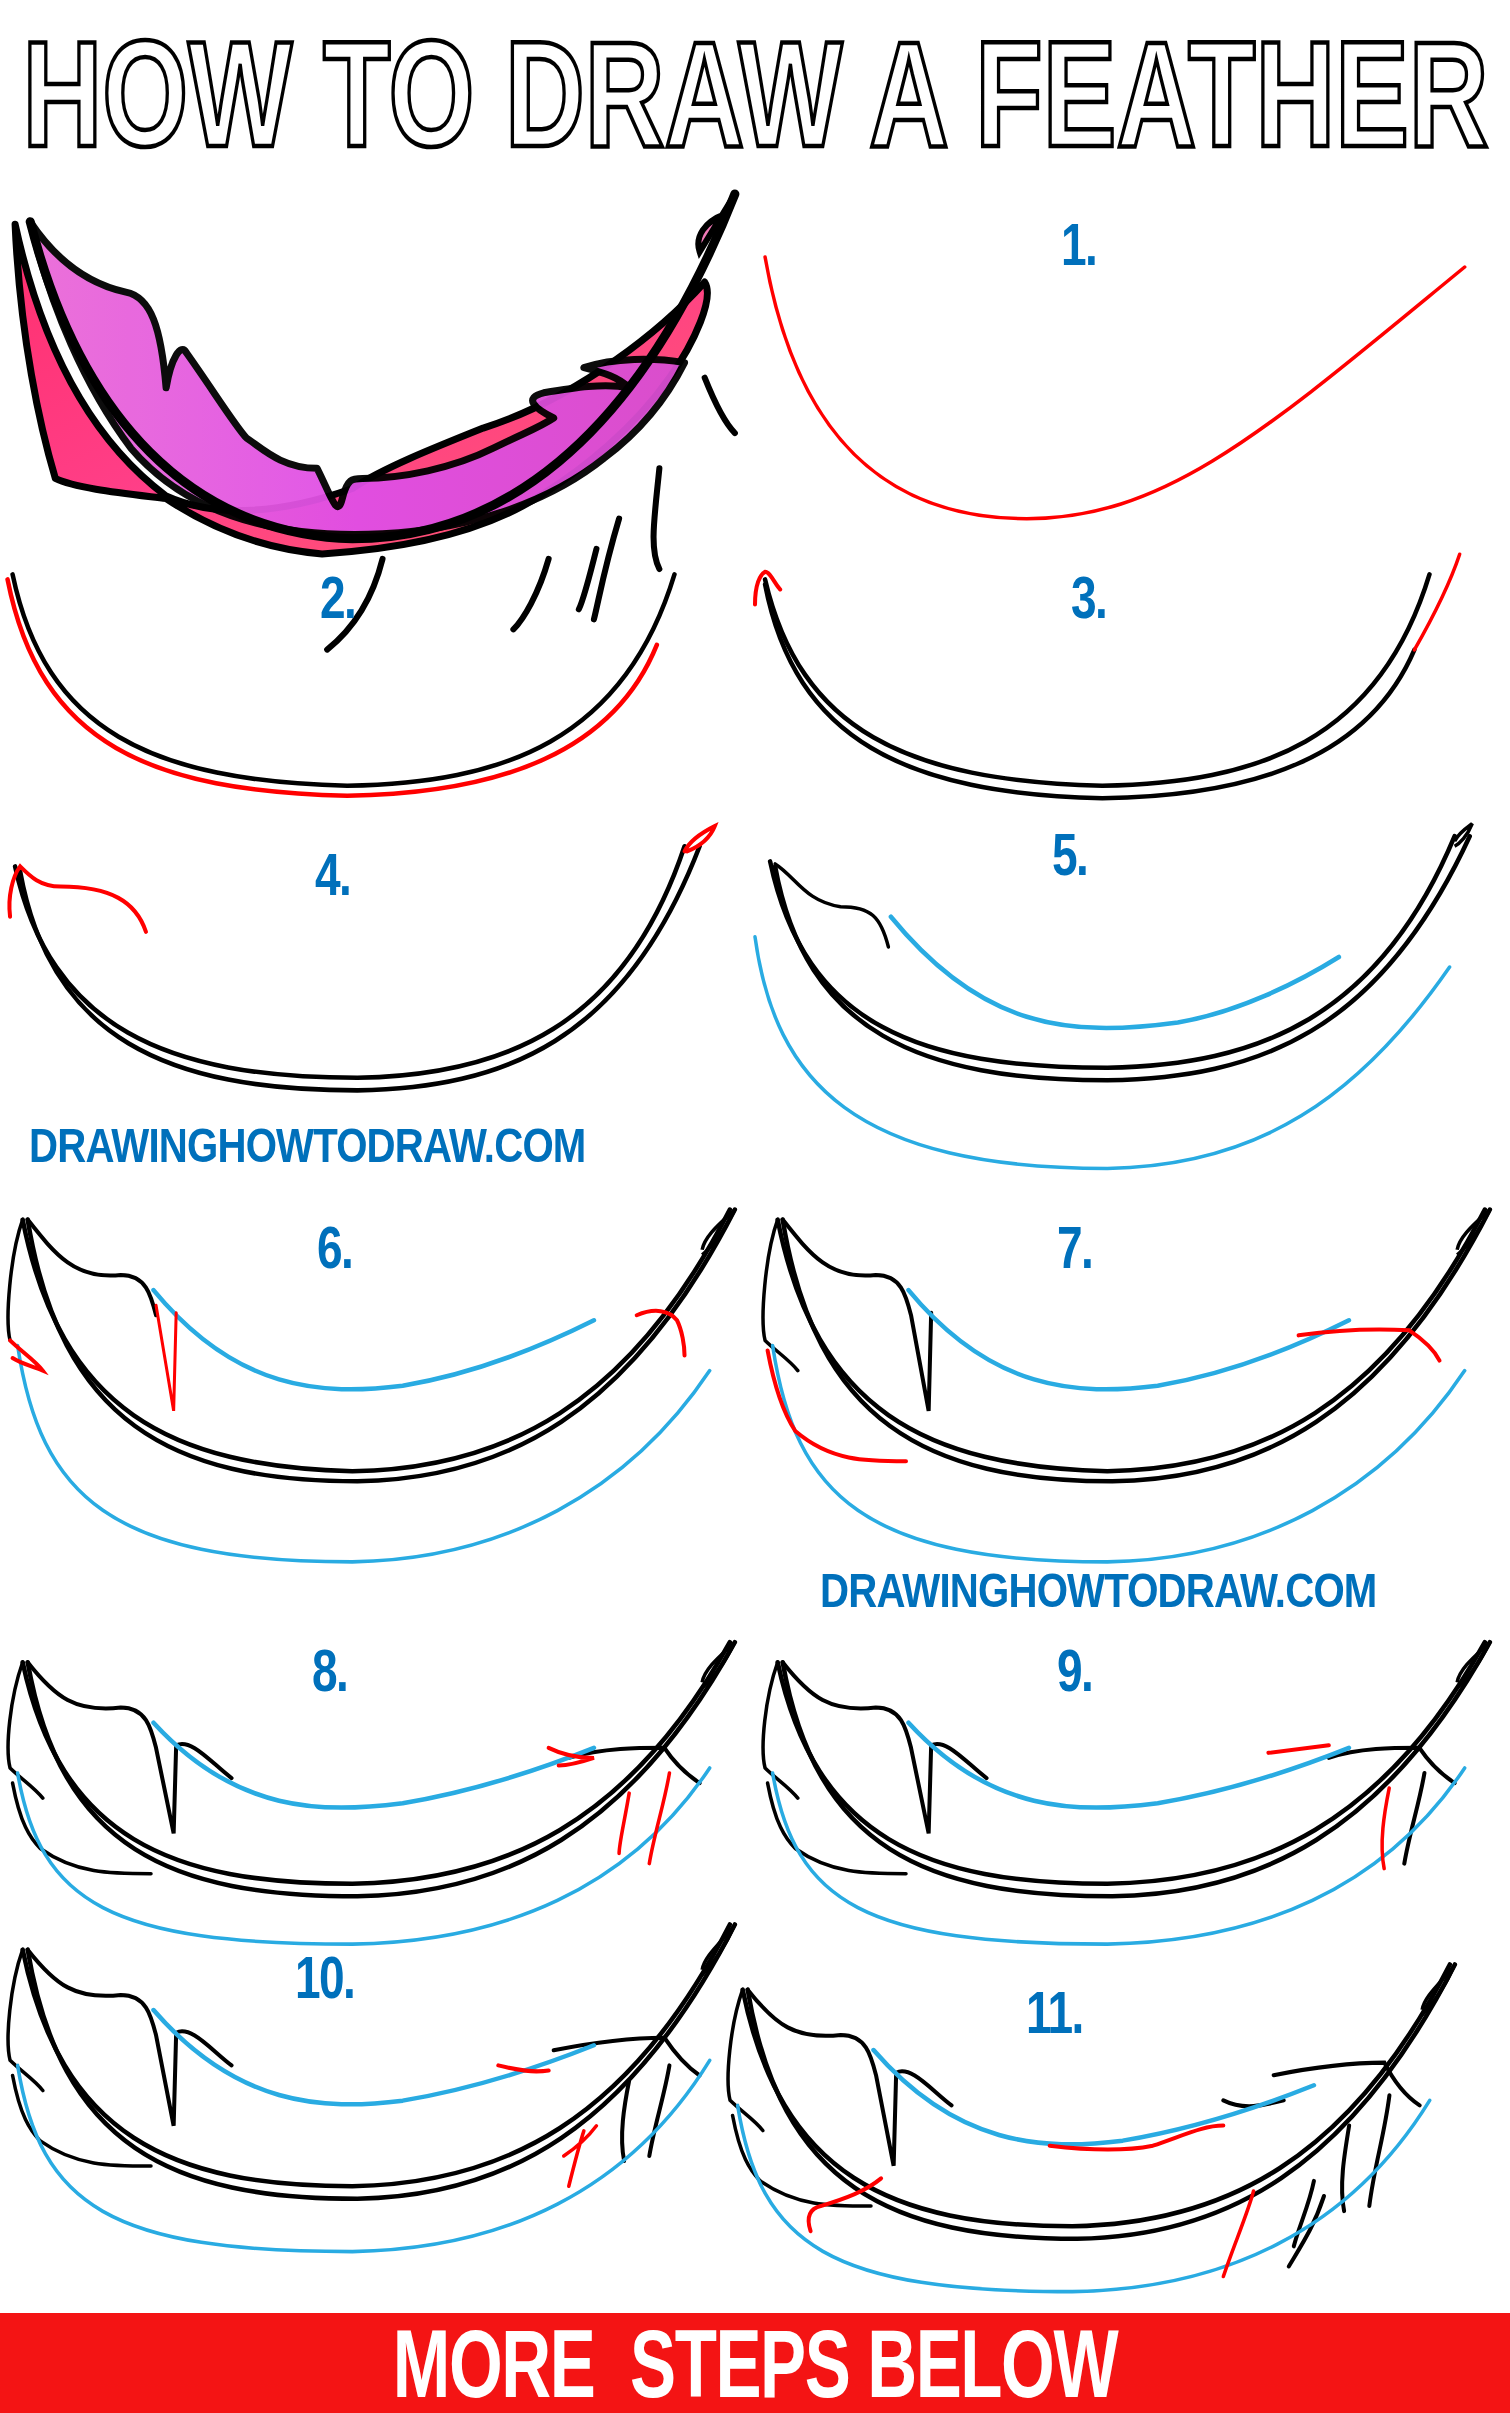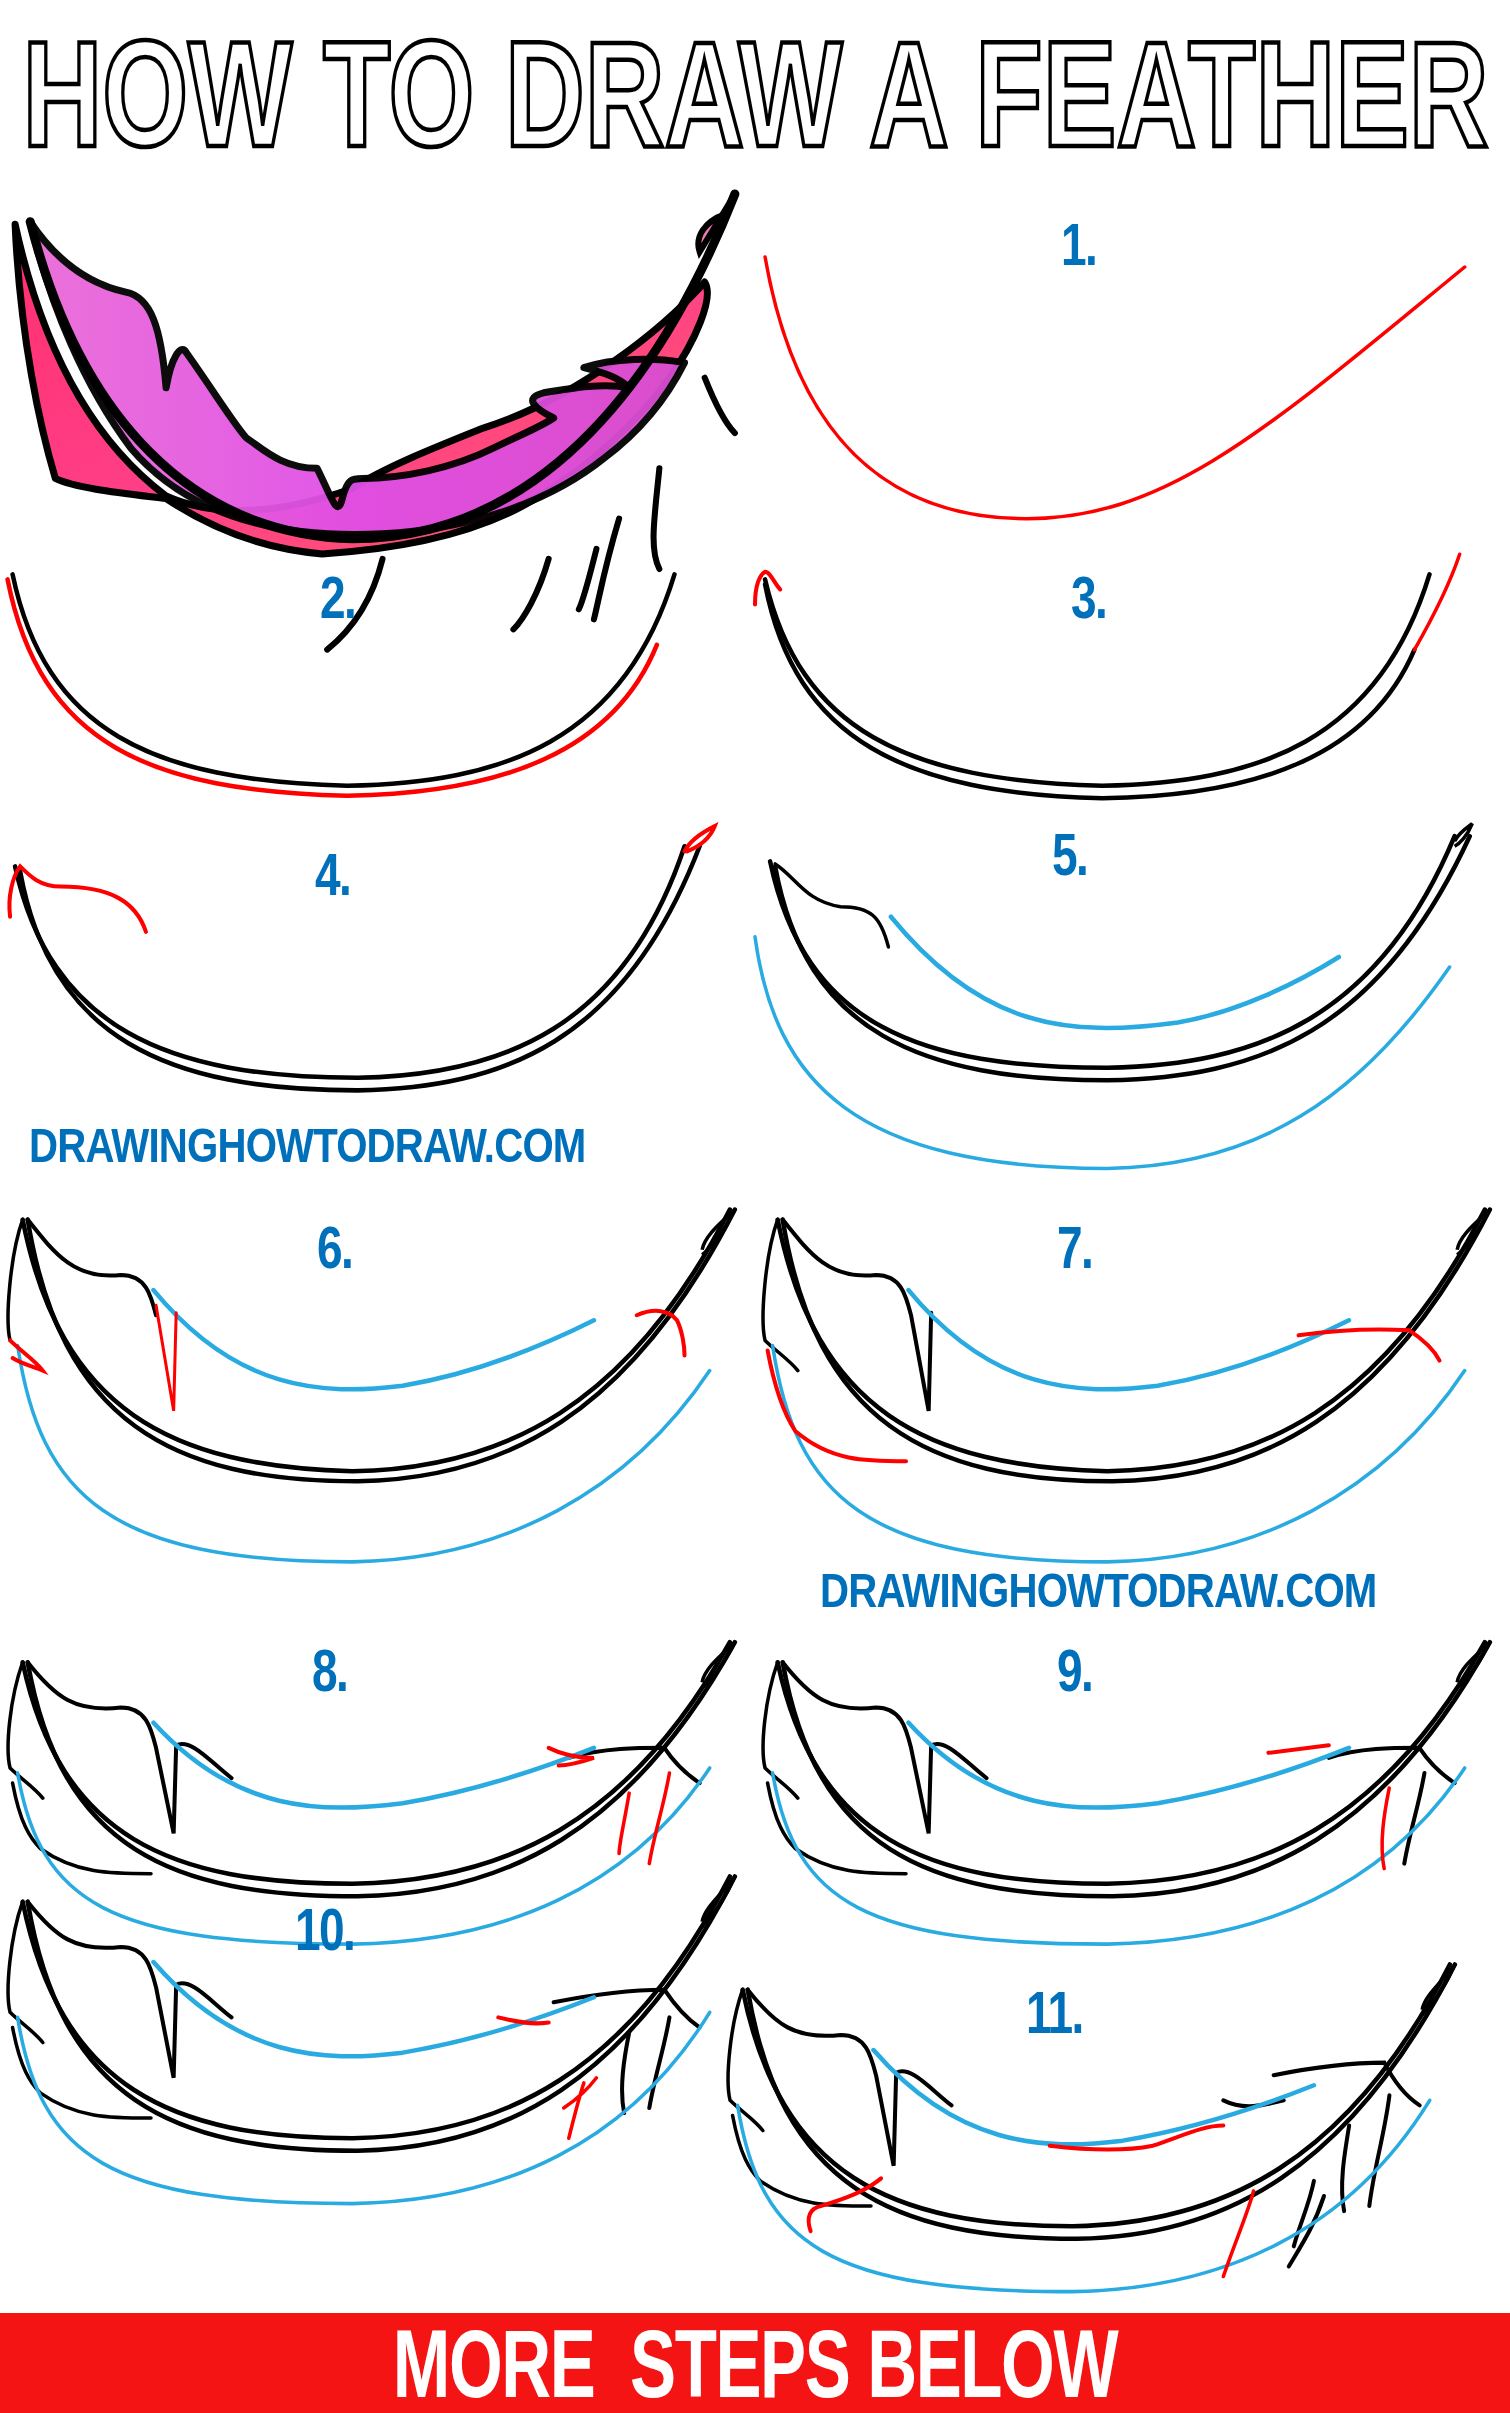--- a/index.html
+++ b/index.html
@@ -179,21 +179,21 @@
     <path d="M1395 120 C 1400 90 1440 60 1460 40 C 1440 80 1420 110 1395 130" fill="none" stroke="#000" stroke-width="7"></path>
     <path d="M1140 270 C 1200 250 1270 250 1320 250 C 1340 280 1360 300 1390 320 M1330 300 C 1320 360 1300 420 1290 480" fill="none" stroke="#000" stroke-width="8" stroke-linecap="round"></path>
     <path d="M305 200 C 470 380 640 380 800 360 C 950 335 1080 290 1180 250" fill="none" stroke="#29abe2" stroke-width="9" stroke-linecap="round"></path>
     <path d="M35 300 C 80 560 220 640 700 640 C 1000 635 1250 530 1410 290" fill="none" stroke="#29abe2" stroke-width="7" stroke-linecap="round"></path>
     <path d="M1020 260 C 1060 255 1100 250 1140 245" fill="none" stroke="#ff0000" stroke-width="8" stroke-linecap="round"></path>
     <path d="M1260 330 C 1250 380 1240 440 1250 490" fill="none" stroke="#ff0000" stroke-width="7" stroke-linecap="round"></path>
   </svg>
   <div class="step-num" style="left:302px; top:20px;">9.</div>
 </div>
 
-<div class="panel" style="left:0; top:1856px; height:353px;">
+<div class="panel" style="left:0; top:1904px; height:353px;">
   <svg viewBox="0 0 1500 700">
     <path d="M45 90 C 120 460 340 560 700 560 C 1000 555 1250 430 1450 40" fill="none" stroke="#000" stroke-width="9" stroke-linecap="round"></path>
     <path d="M55 90 C 120 480 340 585 710 585 C 1000 580 1250 450 1460 40" fill="none" stroke="#000" stroke-width="9" stroke-linecap="round"></path>
     <path d="M45 90 C 20 160 10 270 20 310 C 40 330 70 350 85 370 M25 340 C 40 420 60 450 80 470 C 150 520 220 520 300 520" fill="none" stroke="#000" stroke-width="7" stroke-linecap="round"></path>
     <path d="M55 90 C 110 160 150 190 240 180 C 290 180 300 220 310 260 L 345 440 L 350 255 C 380 240 420 290 460 320" fill="none" stroke="#000" stroke-width="8" stroke-linecap="round"></path>
     <path d="M1395 130 C 1400 100 1440 70 1460 40 C 1440 85 1420 115 1395 140" fill="none" stroke="#000" stroke-width="7"></path>
     <path d="M1100 290 C 1200 270 1270 265 1320 265 C 1340 295 1360 320 1390 340 M1330 320 C 1320 380 1300 440 1290 500 M1250 350 C 1240 400 1230 460 1240 510" fill="none" stroke="#000" stroke-width="8" stroke-linecap="round"></path>
     <path d="M305 210 C 470 400 640 410 800 390 C 950 365 1080 320 1180 280" fill="none" stroke="#29abe2" stroke-width="9" stroke-linecap="round"></path>
     <path d="M35 320 C 80 600 220 690 700 690 C 1000 685 1250 570 1410 310" fill="none" stroke="#29abe2" stroke-width="7" stroke-linecap="round"></path>
     <path d="M990 320 C 1030 330 1060 335 1090 330" fill="none" stroke="#ff0000" stroke-width="8" stroke-linecap="round"></path>

